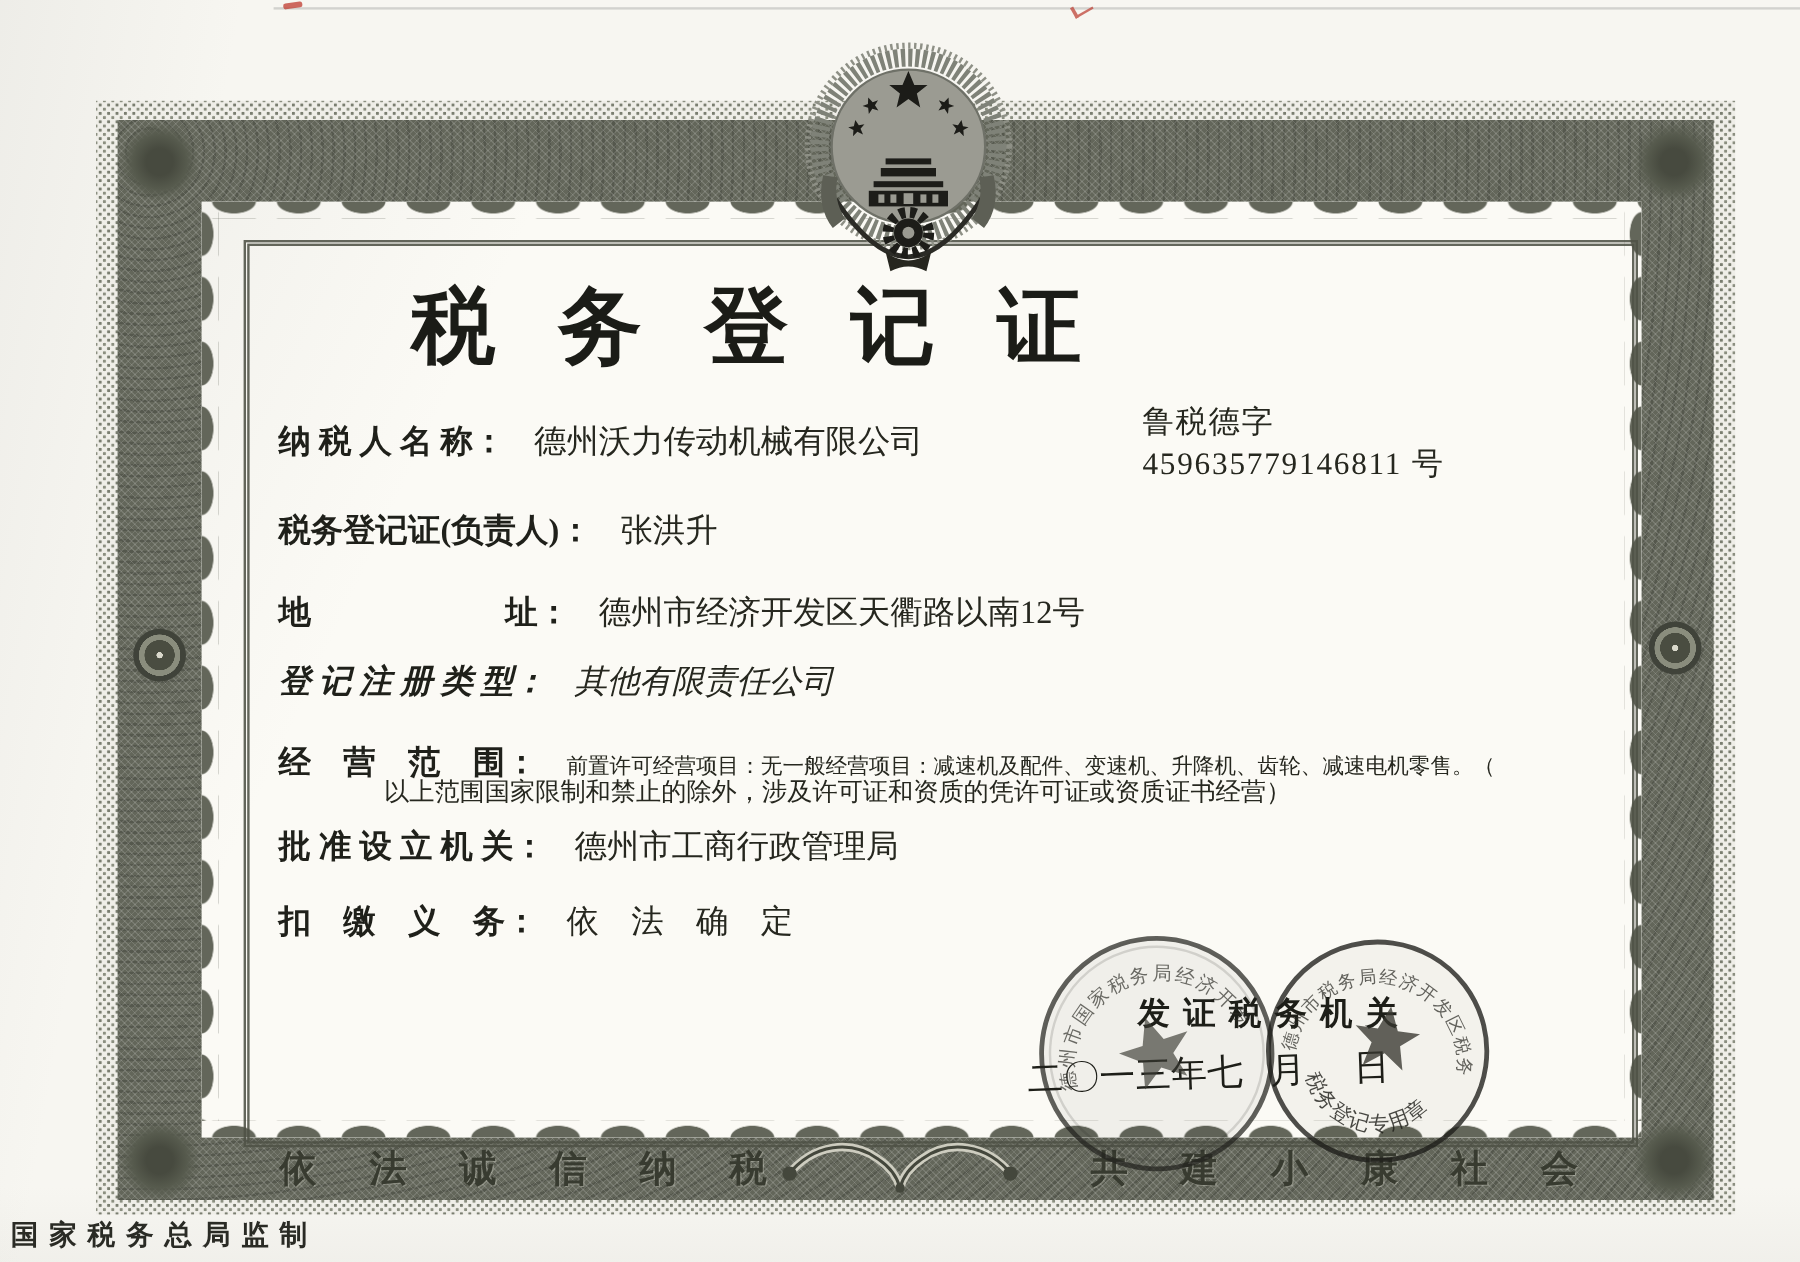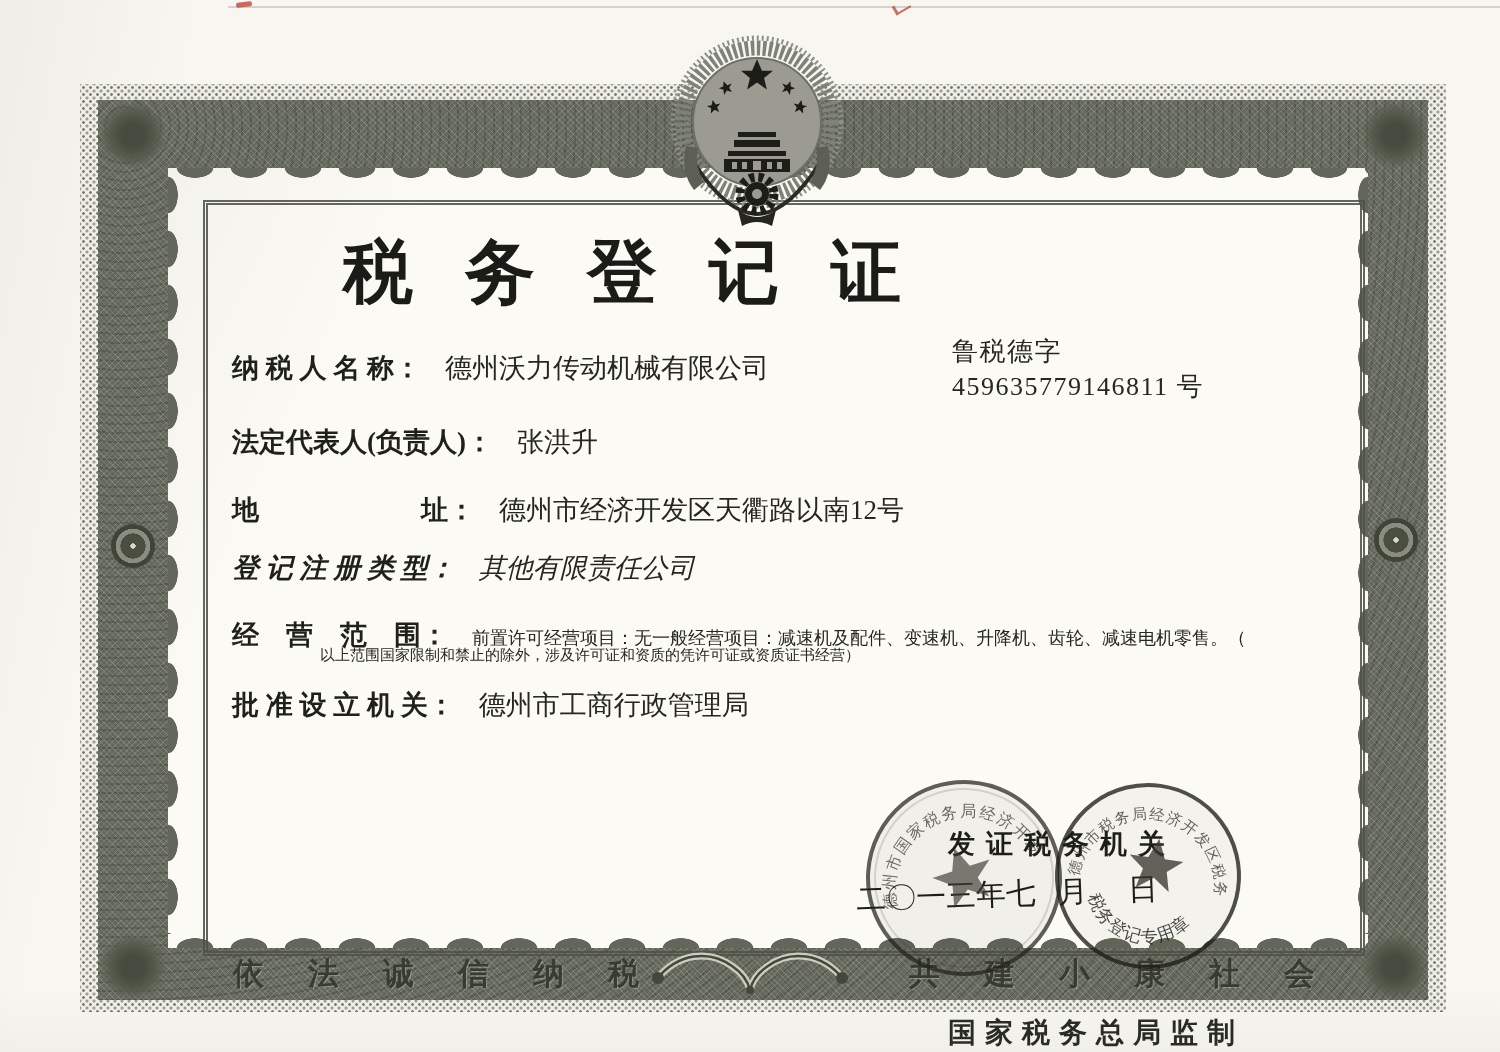--- a/index.html
+++ b/index.html
@@ -39,25 +39,25 @@
   .flourish{position:absolute;left:648px;top:944px;z-index:3;}
   
   .content{position:absolute;left:0;top:0;width:1244px;height:1052px;z-index:4;color:#22231d;}
   .title{position:absolute;left:0;right:0;top:226px;text-align:center;font-size:70px;font-weight:bold;
     letter-spacing:52px;text-indent:52px;color:#1b1c17;}
   .serial{position:absolute;left:952px;top:334px;font-size:26px;letter-spacing:1.5px;color:#26271f;}
   .row{position:absolute;left:232px;white-space:nowrap;font-size:27px;}
   .lbl{font-weight:bold;color:#1f201a;}
   .val{color:#26271f;margin-left:24px;}
   .small-val{font-size:18px;}
-  .row-scope2{position:absolute;left:320px;top:646px;font-size:15px;color:#26271f;white-space:nowrap;}
+  .row-scope2{position:absolute;left:320px;top:646px;font-size:21px;color:#26271f;white-space:nowrap;}
   .issuer{position:absolute;left:948px;top:826px;font-size:27px;font-weight:bold;letter-spacing:11px;z-index:7;color:#1d1e18;}
   .issue-date{position:absolute;left:856px;top:874px;font-size:30px;z-index:7;color:#1d1e18;transform:rotate(-2deg);white-space:nowrap;}
   .issue-date .m{margin-left:22px;} .issue-date .d{margin-left:40px;}
-  .footer-print{position:absolute;left:0;right:0;top:1014px;text-align:right;font-size:28px;font-weight:bold;
+  .footer-print{position:absolute;left:0;right:0;top:1014px;text-align:left;font-size:23px;font-weight:bold;
     letter-spacing:9px;text-indent:9px;color:#2a2b25;z-index:4;}
   .emblem{position:absolute;left:668px;top:28px;z-index:5;}
   .stamps{position:absolute;left:846px;top:770px;z-index:6;}
   
   .scanline{position:absolute;left:228px;top:6px;width:1272px;height:2px;background:#d2d2ce;z-index:1;}
   .art-red-1{position:absolute;left:236px;top:2px;width:16px;height:5px;background:#c2453a;border-radius:2px;
     transform:rotate(-8deg);opacity:.8;z-index:8;}
   .art-red-2{position:absolute;left:893px;top:2px;width:14px;height:8px;border-left:3px solid #bf4438;
     border-bottom:2px solid #bf4438;transform:rotate(-30deg);opacity:.75;z-index:8;}
 </style>
@@ -131,34 +131,37 @@
   </svg>
 
   <div class="content">
     <div class="title">税务登记证</div>
     <div class="serial">鲁税德字 459635779146811 号</div>
 
     <div class="row" style="top:350px;">
       <span class="lbl">纳 税 人 名 称：</span><span class="val">德州沃力传动机械有限公司</span>
     </div>
     <div class="row" style="top:424px;">
-      <span class="lbl">法定代表人(负责人)：</span><span class="val">张洪升</span>
+      <span class="lbl">税务登记证(负责人)：</span><span class="val">张洪升</span>
     </div>
     <div class="row" style="top:492px;">
       <span class="lbl">地　　　　　　址：</span><span class="val">德州市经济开发区天衢路以南12号</span>
     </div>
     <div class="row" style="top:550px;font-style:italic;">
       <span class="lbl">登 记 注 册 类 型：</span><span class="val">其他有限责任公司</span>
     </div>
     <div class="row" style="top:617px;">
       <span class="lbl">经　营　范　围：</span><span class="val small-val">前置许可经营项目：无一般经营项目：减速机及配件、变速机、升降机、齿轮、减速电机零售。（</span>
     </div>
     <div class="row-scope2">以上范围国家限制和禁止的除外，涉及许可证和资质的凭许可证或资质证书经营）</div>
     <div class="row" style="top:687px;">
       <span class="lbl">批 准 设 立 机 关：</span><span class="val">德州市工商行政管理局</span>
+    </div>
+    <div class="row" style="top:750px;">
+      <span class="lbl">扣　缴　义　务：</span><span class="val">依　法　确　定</span>
     </div>
 
     <div class="issuer">发证税务机关</div>
     <div class="issue-date">
       <span>二〇一三年七</span><span class="m">月</span><span class="d">日</span>
     </div>
 
     <div class="footer-print">国家税务总局监制</div>
   </div>
 

